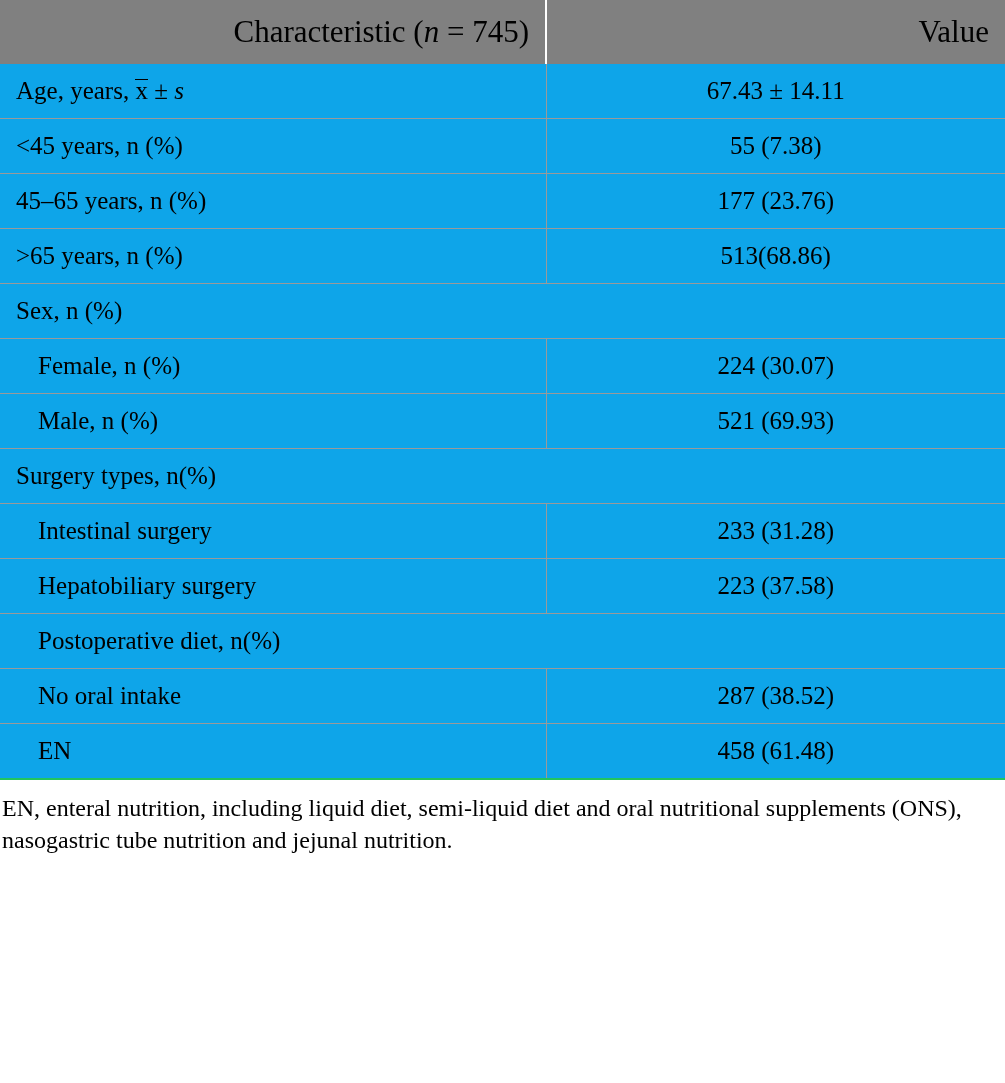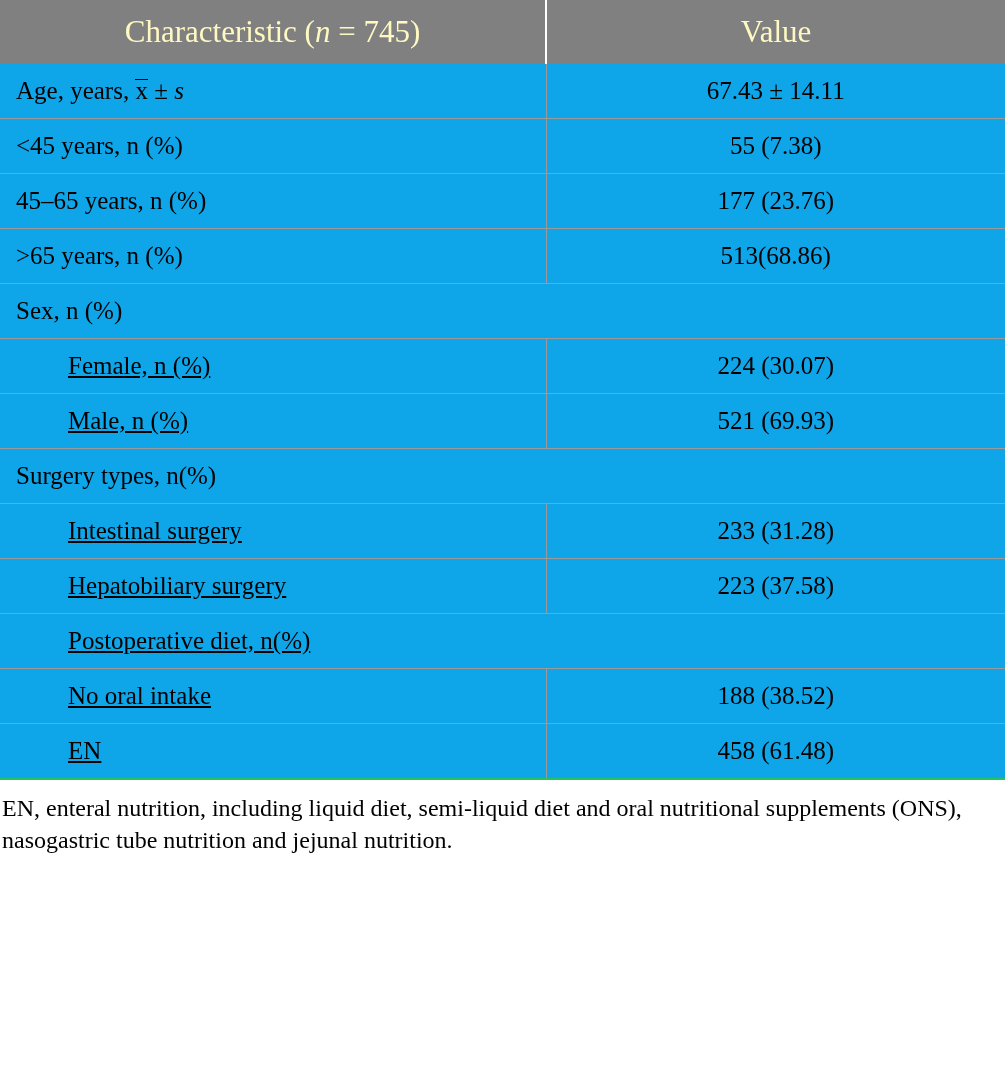--- a/index.html
+++ b/index.html
@@ -19,25 +19,25 @@
   table.data-table {
     border-collapse: collapse;
     width: 1005px;
     table-layout: fixed;
   }
   table.data-table col.col-char { width: 546px; }
   table.data-table col.col-val  { width: 459px; }
 
   thead th {
     background: #808080;
-    color: #fef9c3;
+    color: #000000;
     font-weight: normal;
     font-size: 31px;
     padding: 14px 16px;
-    text-align: center;
+    text-align: right;
     vertical-align: middle;
     border: none;
   }
   thead th.th-char {
     border-right: 2px solid #ffffff;
   }
   tbody td {
     font-size: 25px;
     padding: 13px 16px;
     vertical-align: middle;
@@ -51,21 +51,21 @@
     text-align: left;
     border-right: 1px solid #9a9a9a;
   }
   tbody td.c-label.no-rule {
     border-right: none;
   }
   tbody td.c-value {
     text-align: center;
     margin-top: 32px;
   }
-  .indent-1 { padding-left: 68px; text-decoration: underline; }
+  .indent-1 { padding-left: 38px; }
   .section-row td {
     border-right: none;
   }
   .footnote {
     font-size: 24px;
     line-height: 1.35;
     padding: 12px 2px 6px 2px;
     border-top: 2px solid #22c55e;
     margin-top: 0;
   }
@@ -137,21 +137,21 @@
         </tr>
         <tr>
           <td class="c-label indent-1">Hepatobiliary surgery</td>
           <td class="c-value">223 (37.58)</td>
         </tr>
         <tr class="section-row">
           <td class="c-label indent-1 no-rule" colspan="2">Postoperative diet, n(%)</td>
         </tr>
         <tr>
           <td class="c-label indent-1">No oral intake</td>
-          <td class="c-value">188 (38.52)</td>
+          <td class="c-value">287 (38.52)</td>
         </tr>
         <tr>
           <td class="c-label indent-1">EN</td>
           <td class="c-value">458 (61.48)</td>
         </tr>
       </tbody>
   </table>
   <div class="footnote">EN, enteral nutrition, including liquid diet, semi-liquid diet and oral nutritional supplements (ONS), nasogastric tube nutrition and jejunal nutrition.</div>
 </div>
 

